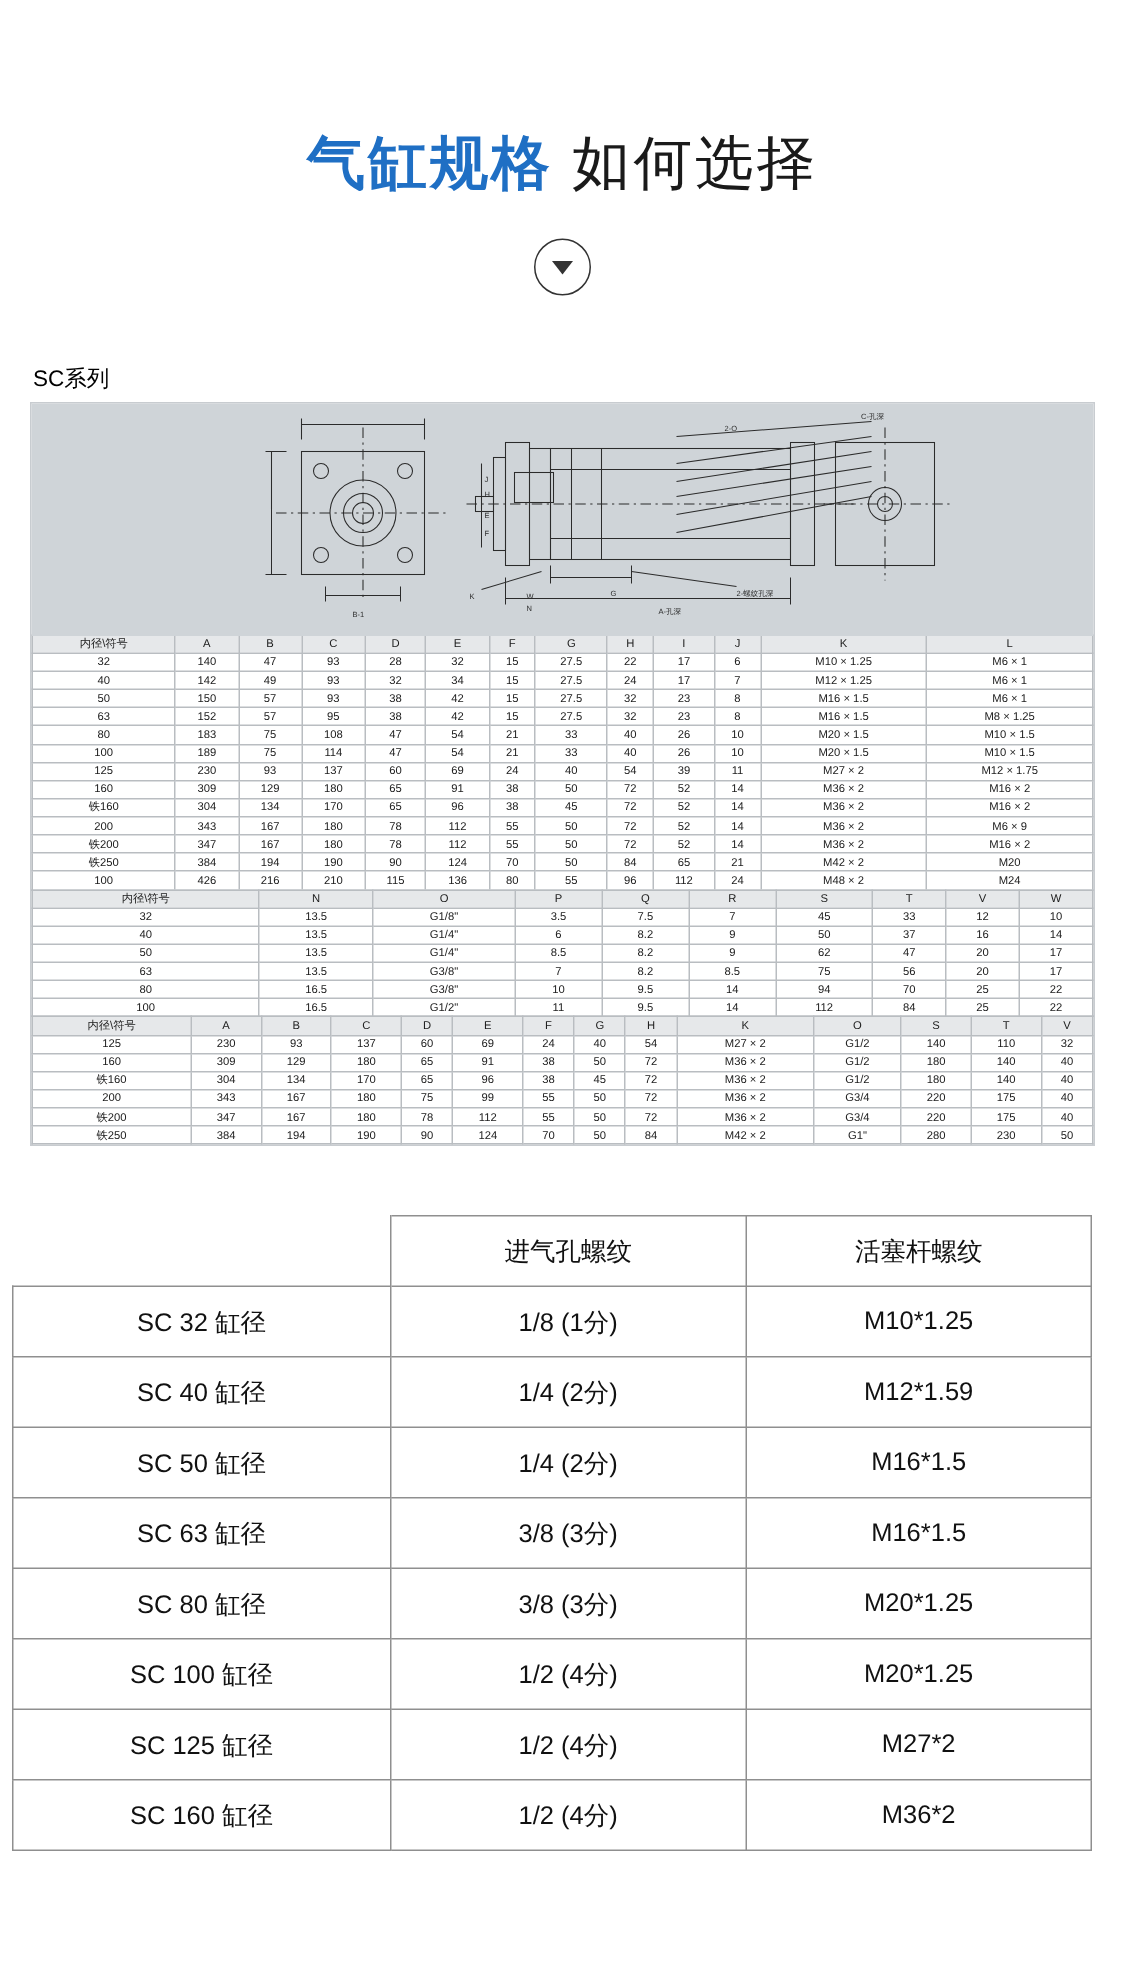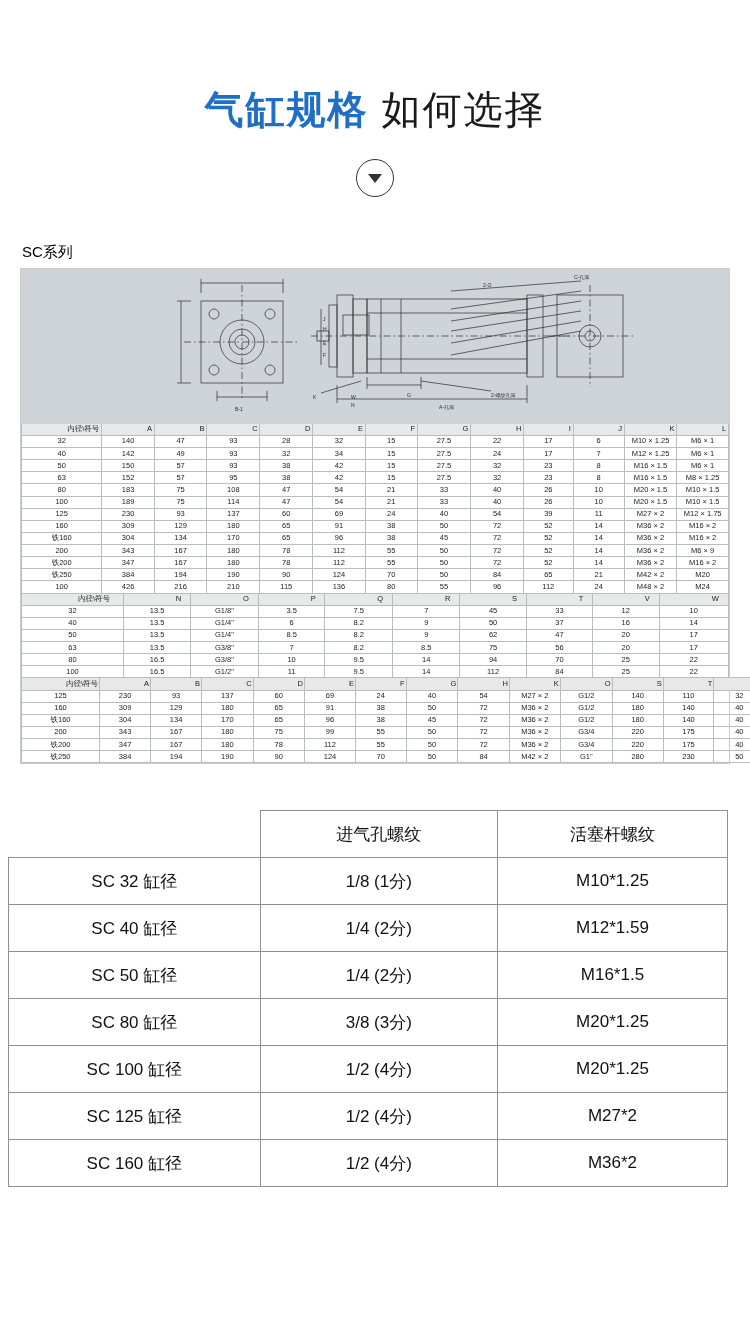--- a/index.html
+++ b/index.html
@@ -70,21 +70,20 @@
     border:1px solid #b9bdc1;
     text-align:center;
     padding:0.5px 1px;
     line-height:1.35;
     font-weight:normal;
     white-space:nowrap;
   }
   table.spec thead td, table.spec thead th {
     background:#e9ebed;
     font-weight:normal;
-    padding-left:44px;
   }
   table.spec td.head-cell { background:#e6e8ea; }
   .spec-block { margin-top:-1px; }
 
   
   .bottom-table-wrap { margin:46px 22px 0 8px; }
   table.thread {
     width:100%;
     border-collapse:collapse;
     font-size:17px;
@@ -658,20 +657,25 @@
             <td class="col-a">SC 40 缸径</td>
             <td class="col-b">1/4 (2分)</td>
             <td class="col-c">M12*1.59</td>
           </tr>
           <tr>
             <td class="col-a">SC 50 缸径</td>
             <td class="col-b">1/4 (2分)</td>
             <td class="col-c">M16*1.5</td>
           </tr>
           <tr>
+            <td class="col-a">SC 63 缸径</td>
+            <td class="col-b">3/8 (3分)</td>
+            <td class="col-c">M16*1.5</td>
+          </tr>
+          <tr>
             <td class="col-a">SC 80 缸径</td>
             <td class="col-b">3/8 (3分)</td>
             <td class="col-c">M20*1.25</td>
           </tr>
           <tr>
             <td class="col-a">SC 100 缸径</td>
             <td class="col-b">1/2 (4分)</td>
             <td class="col-c">M20*1.25</td>
           </tr>
           <tr>

